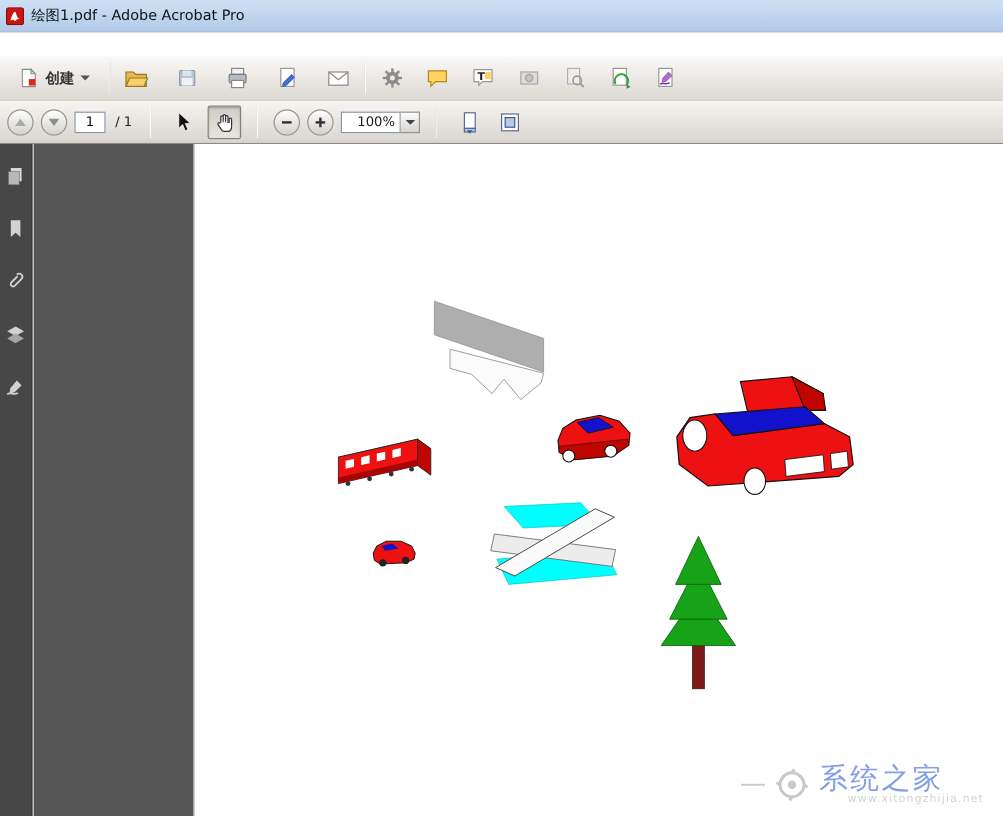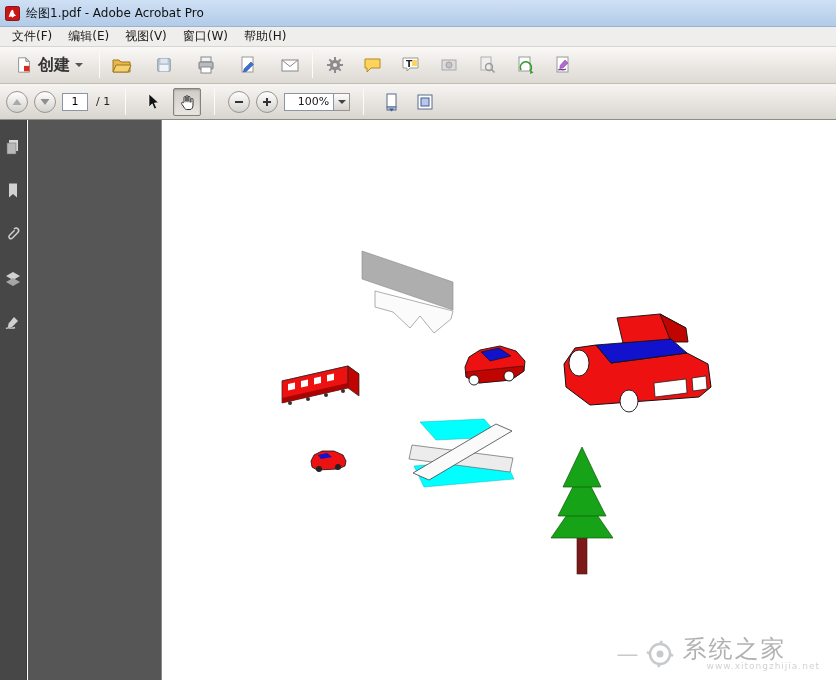--- a/index.html
+++ b/index.html
@@ -23,21 +23,21 @@
   .toolbar-main { position:absolute; left:0; top:47px; width:836px; height:37px;
     background:linear-gradient(#faf8f6,#ddd9d3); border-bottom:1px solid #c2bdb5;
     display:flex; align-items:center; padding-left:6px; }
   .toolbar-nav { position:absolute; left:0; top:84px; width:836px; height:36px;
     background:linear-gradient(#f7f5f2,#d9d5cf); border-bottom:1px solid #8f8b85;
     display:flex; align-items:center; padding-left:6px; gap:6px; }
   .vsep { width:1px; height:26px; background:#b9b4ac; border-right:1px solid #fcfbfa; margin:0 7px; }
   .tbtn { width:30px; height:30px; display:flex; align-items:center; justify-content:center;
     border:1px solid transparent; border-radius:2px; }
   .create-btn { display:flex; align-items:center; gap:5px; padding:3px 8px; border:1px solid transparent; border-radius:2px; }
-  .create-label { font-size:16px; font-weight:bold; color:#333; }
+  .create-label { font-size:12px; font-weight:bold; color:#333; }
   .group { display:flex; align-items:center; gap:12px; }
   .group2 { display:flex; align-items:center; gap:8px; }
 
   .circle-btn { width:22px; height:22px; border-radius:50%;
     background:linear-gradient(#fefefe,#d4d2ce); border:1px solid #9a968e;
     display:flex; align-items:center; justify-content:center; }
   .page-input { width:26px; height:18px; border:1px solid #8a96a4; font-size:11px;
     text-align:center; font-family:"DejaVu Sans","Liberation Sans",sans-serif; background:#fff; }
   .page-total { font-size:11px; color:#222; padding:0 2px; }
   .toolbtn { width:28px; height:28px; display:flex; align-items:center; justify-content:center;
@@ -58,43 +58,36 @@
   .side-btn { width:24px; height:30px; display:flex; align-items:center; justify-content:center; border-radius:2px; }
   .nav-panel { position:absolute; left:28px; top:0; width:133px; height:560px; background:#565656; }
   .pdf-page { position:absolute; left:161px; top:0; width:675px; height:560px; background:#ffffff;
     border-left:1px solid #8a8a8a; }
 
   
   .watermark { position:absolute; right:16px; bottom:8px; display:flex; align-items:center; gap:8px;
     opacity:.55; }
   .wm-dash { color:#9aa0a6; font-size:22px; letter-spacing:-2px; }
   .wm-texts { display:flex; flex-direction:column; line-height:1.1; }
-  .wm-name { font-size:24px; color:#737373; letter-spacing:2px; }
+  .wm-name { font-size:24px; color:#1d4ed8; letter-spacing:2px; }
   .wm-url { font-size:9px; color:#a8adb2; letter-spacing:1px;margin-left:24px; }
 </style>
 </head>
 <body>
 
 <div id="app">
 
   <div class="titlebar">
     <svg class="app-icon" viewBox="0 0 16 16">
       <rect x="0.5" y="0.5" width="15" height="15" rx="2" fill="#c81616" stroke="#8a0c0c"></rect>
       <path d="M4,12 C5,8 6.5,4 8,4 C9.5,4 8.5,9 12,10 C9.5,10.6 8.8,11.5 8,12.5 C7.2,11 6,10.5 4,12 Z" fill="#fff"></path>
     </svg>
     <span class="title-text">绘图1.pdf - Adobe Acrobat Pro</span>
   </div>
 
-  <div class="menubar">
-    <span class="menu-item">文件(F)</span>
-    <span class="menu-item">编辑(E)</span>
-    <span class="menu-item">视图(V)</span>
-    <span class="menu-item">窗口(W)</span>
-    <span class="menu-item">帮助(H)</span>
-  </div>
 
   <div class="toolbar-main">
     <div class="create-btn">
       <svg width="18" height="18" viewBox="0 0 20 20">
         <path d="M4,2 h8 l4,4 v12 h-12 z" fill="#fff" stroke="#8a8a8a"></path>
         <path d="M12,2 l4,4 h-4 z" fill="#d8d8d8" stroke="#8a8a8a"></path>
         <rect x="10" y="11" width="6" height="6" fill="#d92b1f"></rect>
       </svg>
       <span class="create-label">创建</span>
       <svg width="8" height="6" viewBox="0 0 8 6">

